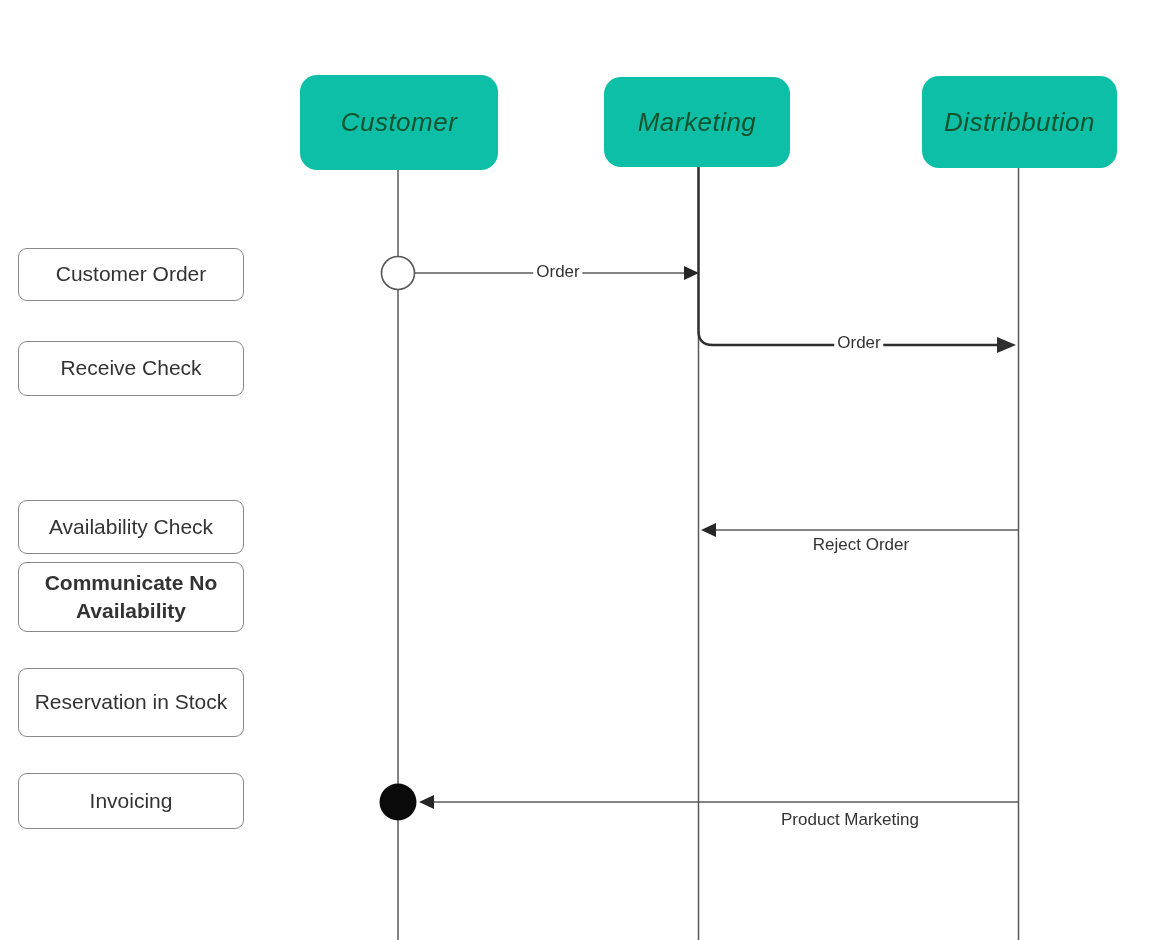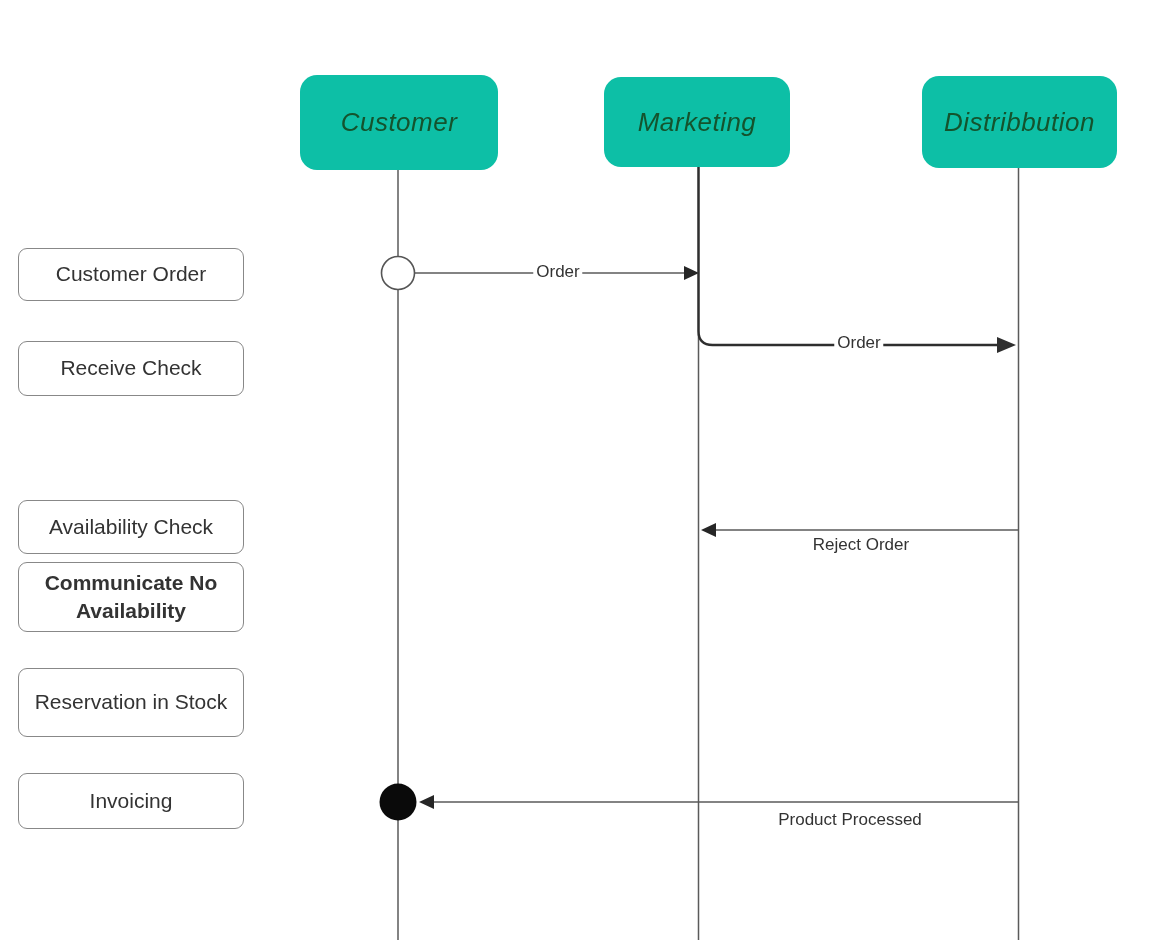--- a/index.html
+++ b/index.html
@@ -109,15 +109,15 @@
   <div class="process-box" style="top:773px; height:56px;">
     <span>Invoicing</span>
   </div>
   <div class="process-box" style="top:668px; height:69px;">
     <span>Reservation in Stock</span>
   </div>
 
   <div class="msg-label" style="left:558px; top:272px;">Order</div>
   <div class="msg-label" style="left:859px; top:343px;">Order</div>
   <div class="msg-label" style="left:861px; top:545px;">Reject Order</div>
-  <div class="msg-label no-bg" style="left:850px; top:820px;">Product Processed</div>
+  <div class="msg-label no-bg" style="left:850px; top:820px;">Product Marketing</div>
 
 </div>
 
 </body></html>

